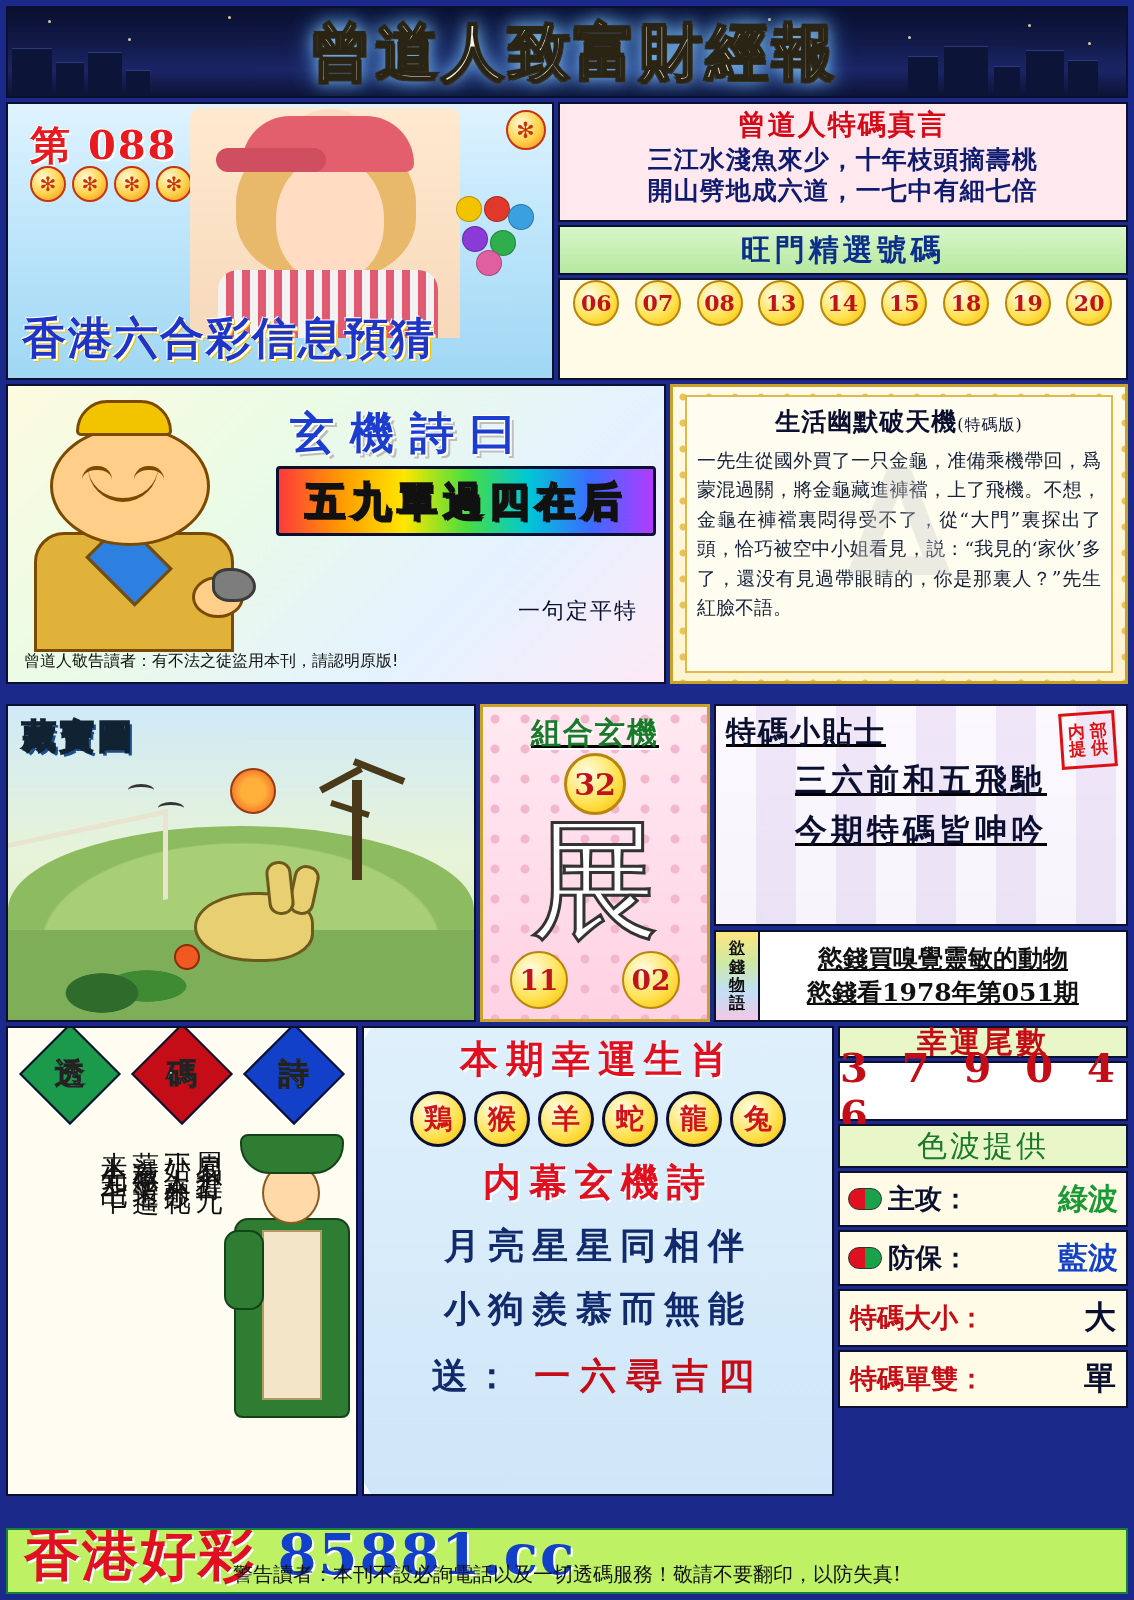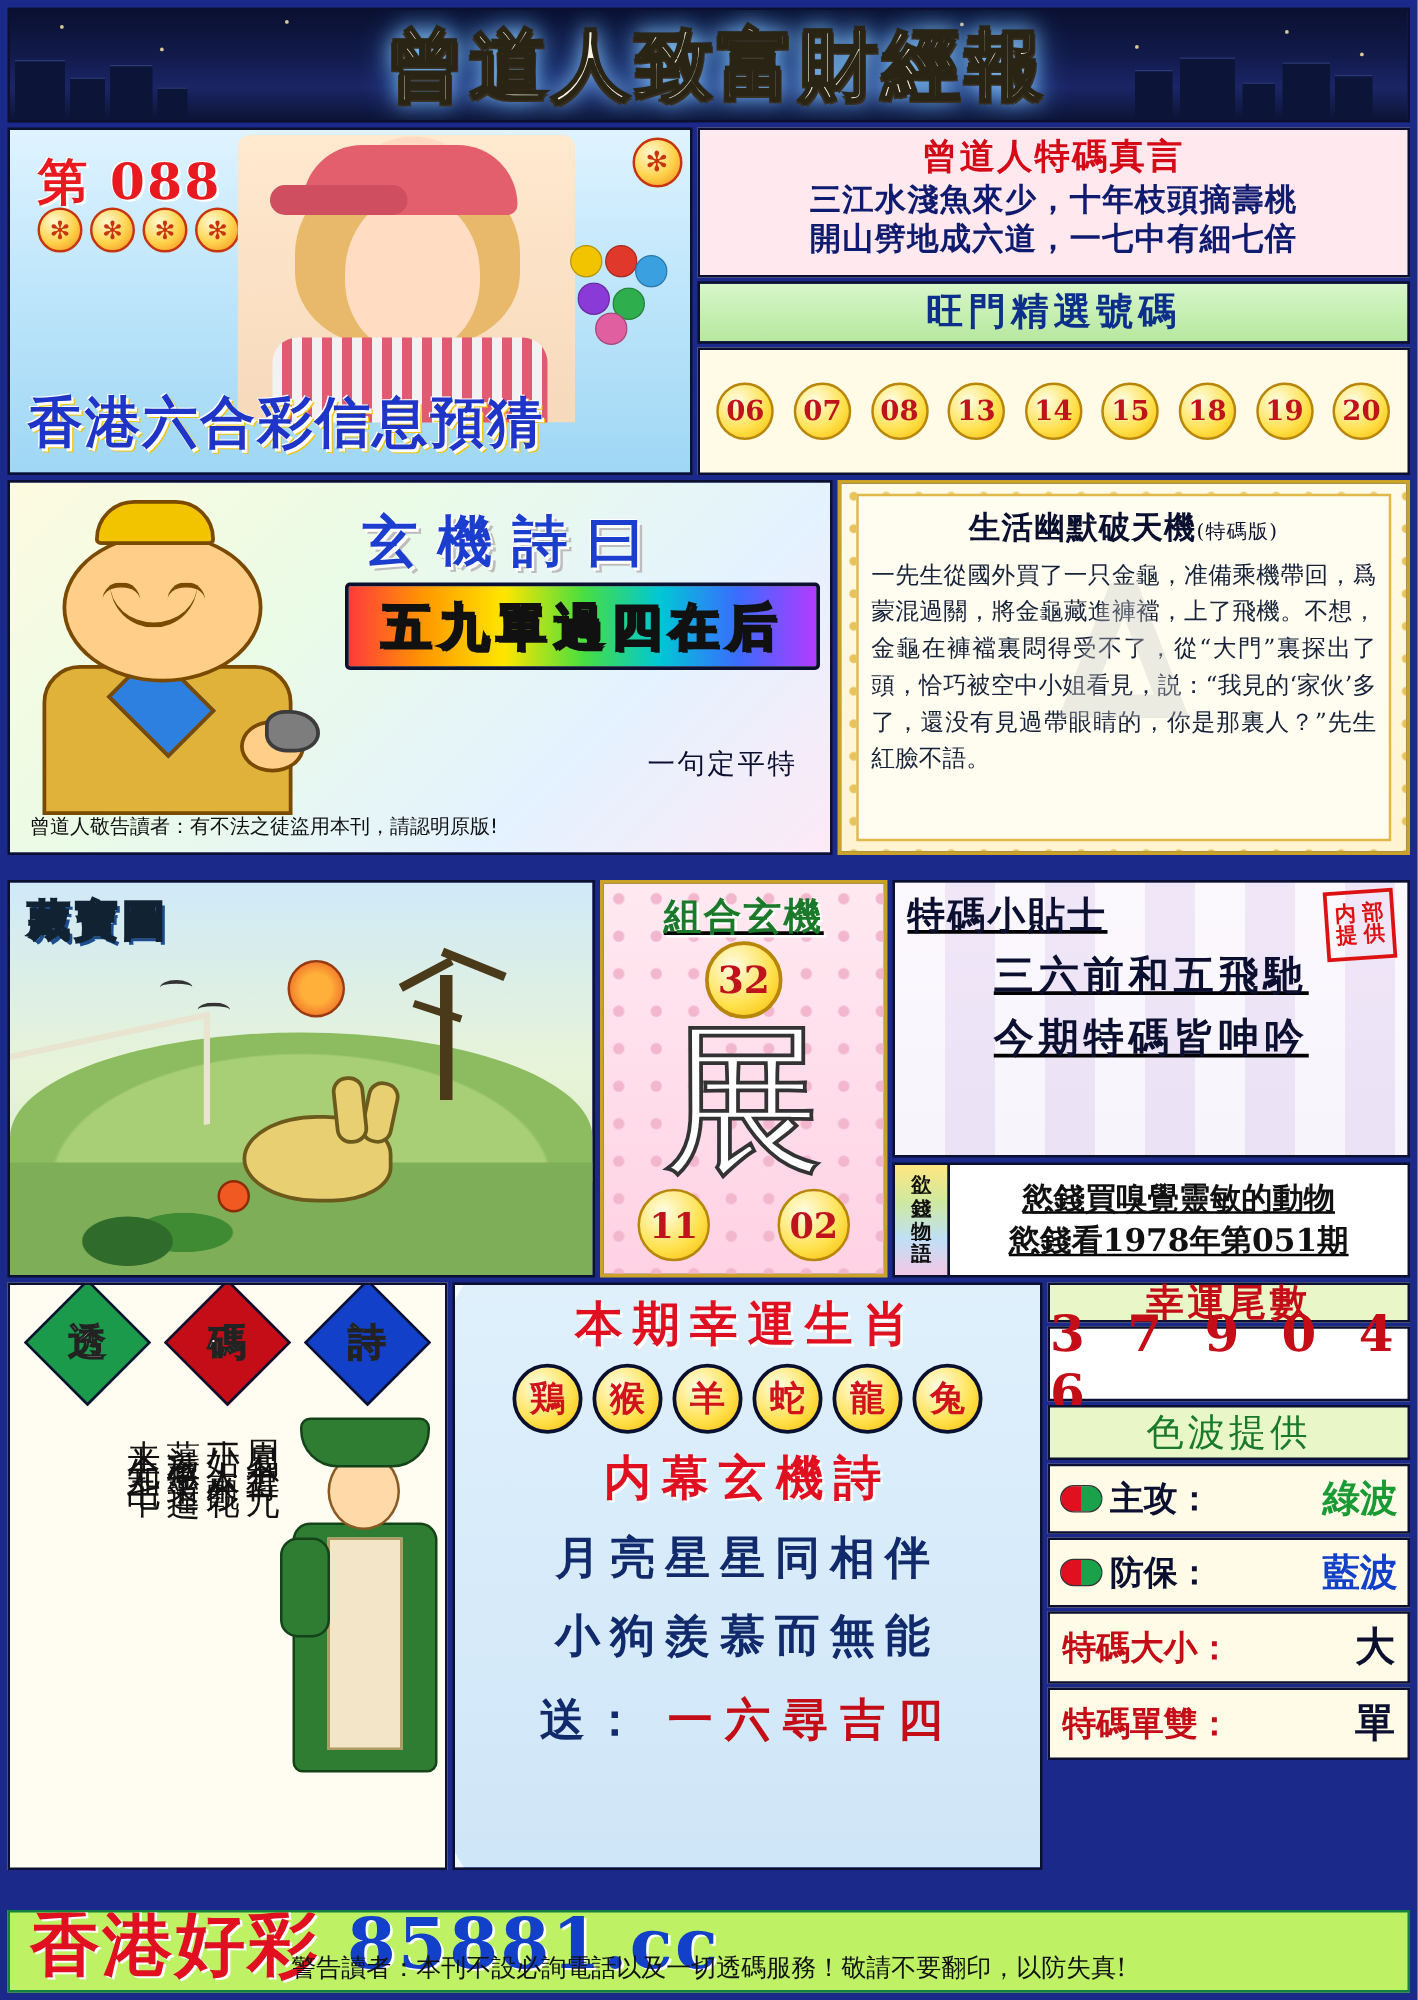--- a/index.html
+++ b/index.html
@@ -134,21 +134,21 @@
     font-size:25px; color:#0f1b6e; letter-spacing:1px; line-height:1.25;
   }
   .hot-title {
     background: linear-gradient(180deg,#d7f6c9,#b7e89f);
     border:2px solid #0b1030; text-align:center;
     font-family:"DejaVu Serif", serif; font-weight:bold; font-size:30px;
     color:#0b2f8a; letter-spacing:4px; height:50px; line-height:46px;
   }
   .hot-nums {
     flex:1; background:#fffbe6; border:2px solid #0b1030;
-    display:flex; align-items:center; justify-content:space-around; padding:0 6px;
+    display:flex; justify-content:space-around; padding:0 6px;
   }
   .num-ball {
     width:46px; height:46px; border-radius:50%;
     border:2px solid #b8860b;
     background: radial-gradient(circle at 35% 30%, #fffde5, #ffe04a 60%, #f5b800 100%);
     display:flex; align-items:center; justify-content:center;
     font-family:"DejaVu Serif", serif; font-weight:bold; font-size:22px; color:#c0141c;
   }
 
   

